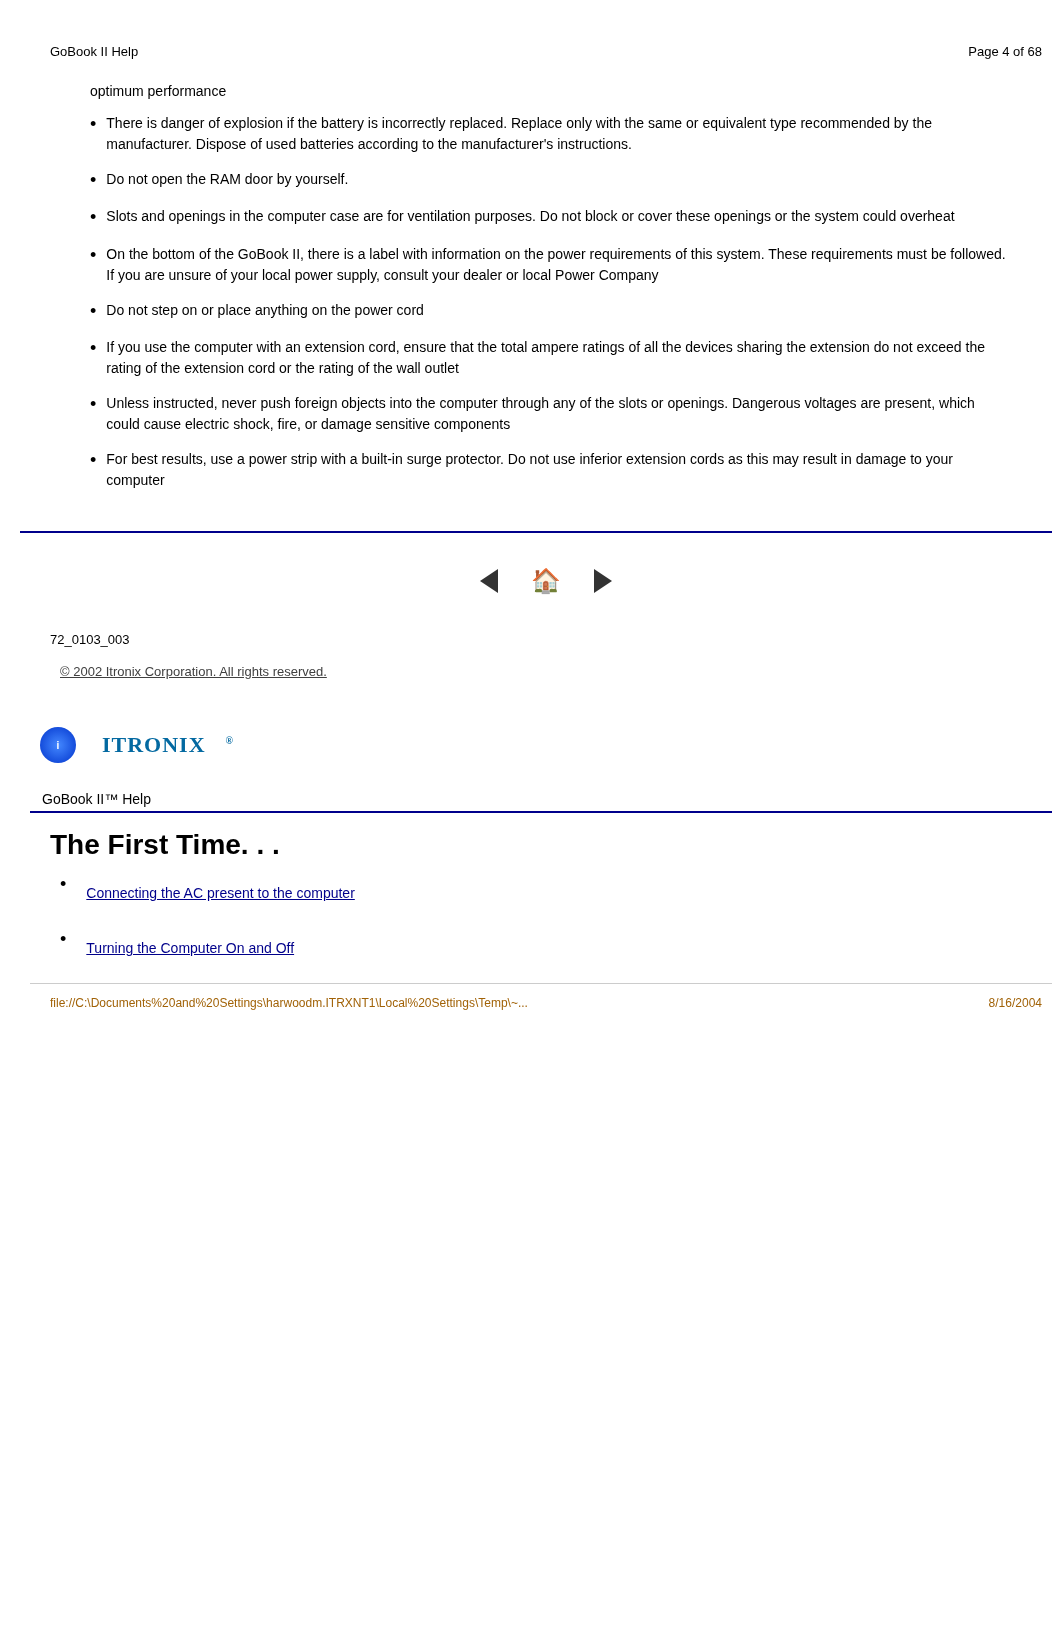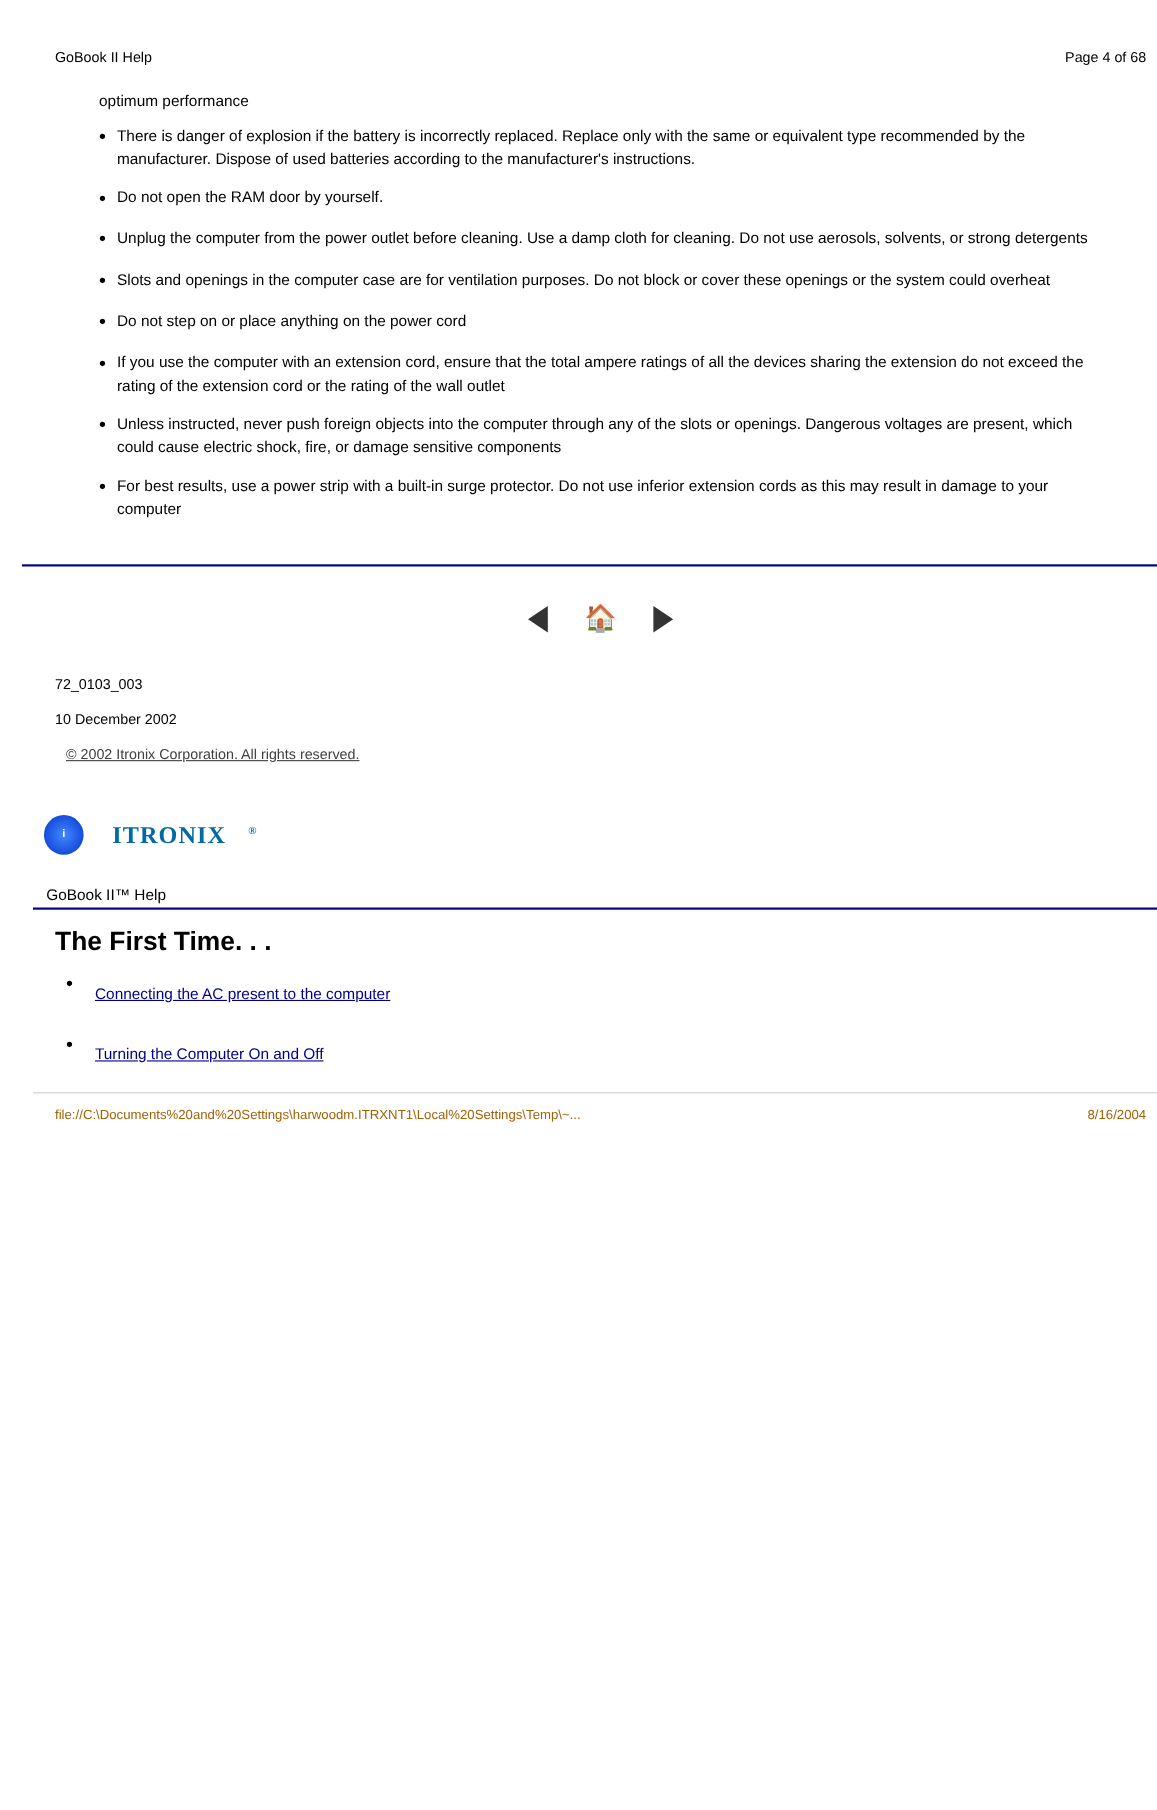--- a/index.html
+++ b/index.html
@@ -113,21 +113,21 @@
       vertical-align: super;
     }
     .gobook-section-header {
       background: #fff;
       padding: 4px 2px;
       font-size: 14px;
       border-bottom: 2px solid #00008B;
       margin-bottom: 16px;
     }
     .first-time-title {
-      font-size: 24px;
+      font-size: 28px;
       font-weight: bold;
       margin: 16px 10px 12px 10px;
     }
     .first-time-intro {
       margin: 0 10px 12px 10px;
       font-size: 14px;
     }
     .link-item {
       color: #00008B;
       text-decoration: underline;
@@ -174,22 +174,22 @@
   <span>Page 4 of 68</span>
 </div>
 
 <div class="main-content">
   <div class="optimum-text">optimum performance</div>
 
   <ul class="content-list">
 
   <li>There is danger of explosion if the battery is incorrectly replaced.  Replace only with the same or equivalent type recommended by the manufacturer.  Dispose of used batteries according to the manufacturer's instructions.</li>
       <li>Do not open the RAM door by yourself.</li>
-      <li>Unplug the computer from the power outlet before cleaning. Use a damp cloth for cleaning. Do not use aerosols, solvents, or strong detergents</li>
       <li>Slots and openings in the computer case are for ventilation purposes. Do not block or cover these openings or the system could overheat</li>
+      <li>On the bottom of the GoBook II, there is a label with information on the power requirements of this system. These requirements must be followed. If you are unsure of your local power supply, consult your dealer or local Power Company</li>
       <li>Do not step on or place anything on the power cord</li>
       <li>If you use the computer with an extension cord, ensure that the total ampere ratings of all the devices sharing the extension do not exceed the rating of the extension cord or the rating of the wall outlet</li>
       <li>Unless instructed, never push foreign objects into the computer through any of the slots or openings. Dangerous voltages are present, which could cause electric shock,  fire, or damage sensitive components</li>
       <li>For best results, use a power strip with a built-in surge protector. Do not use inferior extension cords as this may result in damage to your computer</li>
     </ul>
 </div>
 
 <hr class="divider">
 
 <div class="nav-center">
@@ -199,21 +199,20 @@
   <div class="nav-home">
     <span class="home-icon">🏠</span>
   </div>
   <div class="nav-arrow">
     <div class="arrow-right"></div>
   </div>
 </div>
 
 <div class="footer-info">
   <div>72_0103_003</div>
-  <div>10 December 2002</div>
   <div>
     <a class="copyright-link">© 2002 Itronix Corporation.  All rights reserved.</a>
   </div>
 </div>
 
 <div class="itronix-logo">
   <div class="itronix-logo-circle">i</div>
   <span class="itronix-logo-text">
     <span>ITRONIX</span><span class="itronix-logo-tm">®</span>
   </span>

